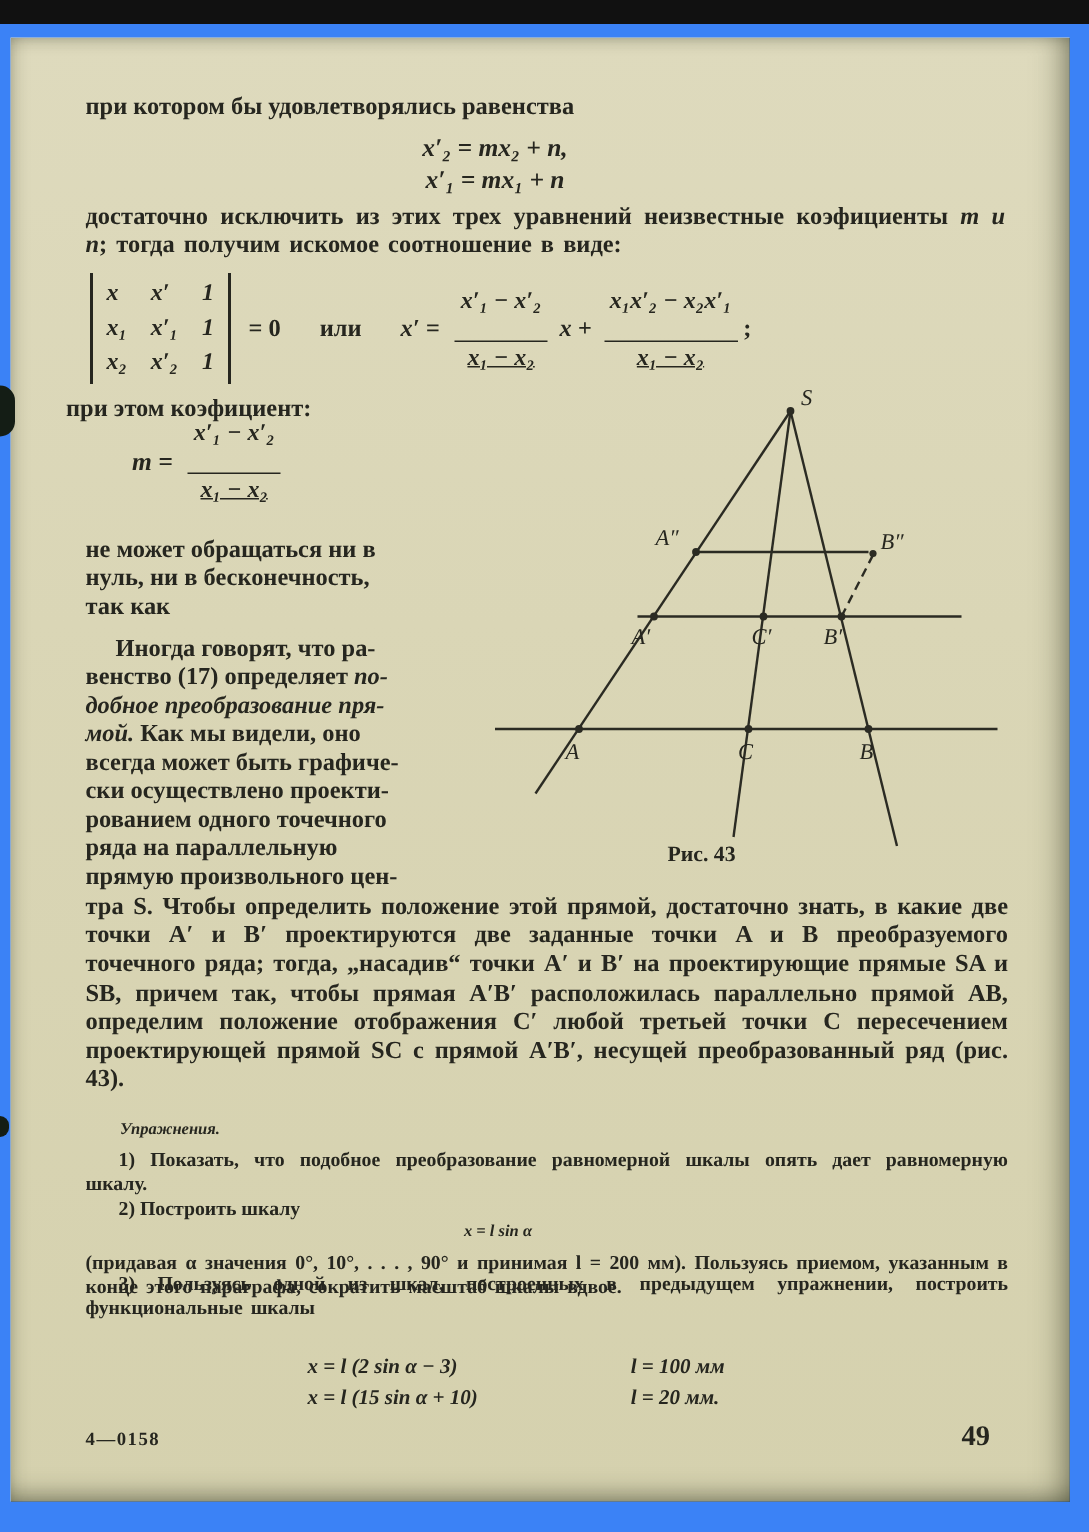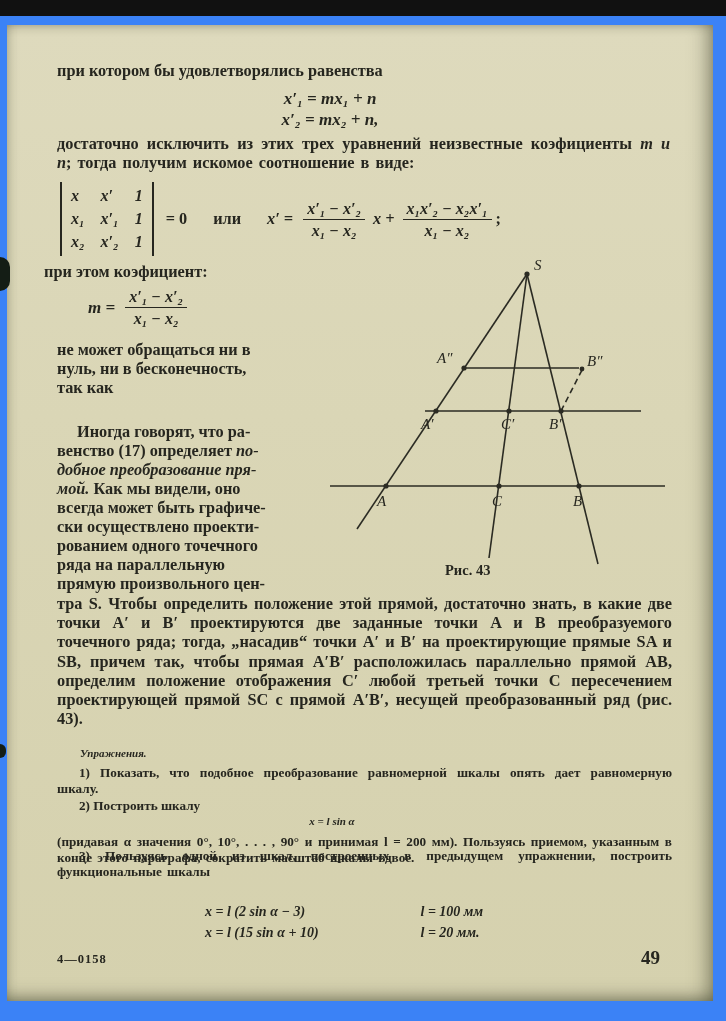--- a/index.html
+++ b/index.html
@@ -30,40 +30,40 @@
   .ind { text-indent:20px; }
   .detrow { display:flex; align-items:center; }
   .det {
     display:inline-grid; grid-template-columns:auto auto auto;
     column-gap:16px; row-gap:3px; padding:4px 9px;
     border-left:2px solid #26261f; border-right:2px solid #26261f;
     font-style:italic; font-size:16px; line-height:20px;
   }
   .frac { display:inline-flex; flex-direction:column; align-items:center;
           font-style:italic; font-size:16px; line-height:19px; }
-  .frac .num { border-bottom:1.7px solid #26261f; padding:0 4px 1px; }
-  .frac .den { padding-top:1px; }
+  .frac .num { border-bottom:1.7px solid #26261f; padding:0 4px 17px; }
+  .frac .den { padding-top:1px;text-decoration:underline; }
   .fig { position:absolute; }
   .figlabel text { font-family:"Liberation Serif","DejaVu Serif",serif;
                    font-style:italic; font-size:15px; fill:#26261f; }
   .exrow span { font-style:italic; }
 </style>
 </head>
 <body>
 
 <div class="canvas">
   <div class="paper"></div>
   <div class="mark" style="left:0;top:241px;width:10px;height:34px;border-radius:0 10px 10px 0;"></div>
   <div class="mark" style="left:0;top:728px;width:6px;height:14px;border-radius:0 7px 7px 0;"></div>
 
   <div class="txt s16" style="left:57px;top:45px;width:580px;">при котором бы удовлетворялись равенства</div>
 
   <div class="txt center" style="left:105px;top:72px;width:450px;">
+    <div class="math s17">x′₂ = mx₂ + n,</div>
     <div class="math s17">x′₁ = mx₁ + n</div>
-    <div class="math s17">x′₂ = mx₂ + n,</div>
   </div>
 
   <div class="txt s16 just" style="left:57px;top:118px;width:613px;"><span>достаточно исключить из этих трех уравнений неизвестные коэфициенты </span><span class="math">m и n</span><span>; тогда получим искомое соотношение в виде:</span></div>
 
   <div class="txt detrow s16" style="left:60px;top:164px;width:618px;height:78px;">
     <div class="det">
       <span>x</span>
       <span>x′</span>
       <span>1</span>
       <span>x₁</span>
@@ -90,21 +90,21 @@
 
   <div class="txt s16" style="left:44px;top:246px;width:260px;">при этом коэфициент:</div>
   <div class="txt detrow" style="left:88px;top:268px;height:46px;">
     <span class="math s17">m =</span>
     <span class="frac" style="margin-left:10px;">
       <span class="num">x′₁ − x′₂</span>
       <span class="den">x₁ − x₂</span>
     </span>
   </div>
 
-  <div class="txt s16 pre" style="left:57px;top:324px;width:276px;">не может обращаться ни в
+  <div class="txt s16 pre" style="left:57px;top:340px;width:276px;">не может обращаться ни в
 нуль, ни в бесконечность,
 так как</div>
   <div class="txt s16 pre ind" style="left:57px;top:406px;width:278px;line-height:19px;"><span>Иногда говорят, что ра-
 венство (17) определяет </span><span class="math">по-
 добное преобразование пря-
 мой.</span><span> Как мы видели, оно
 всегда может быть графиче-
 ски осуществлено проекти-
 рованием одного точечного
 ряда на параллельную

